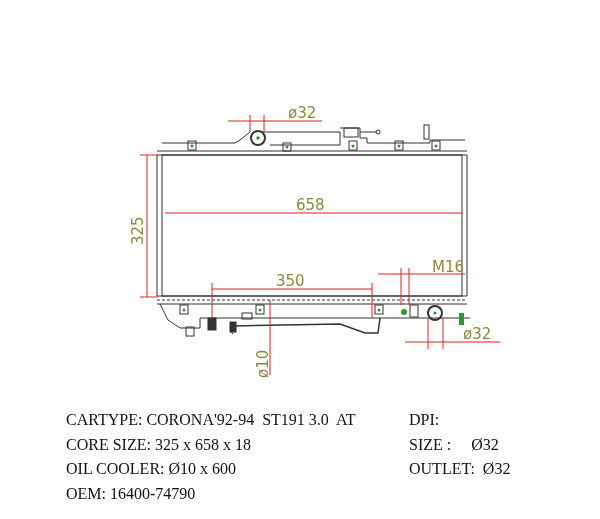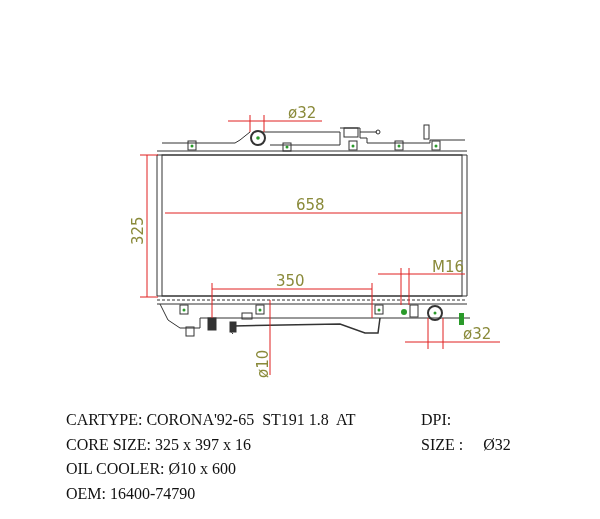--- a/index.html
+++ b/index.html
@@ -2,21 +2,21 @@
 <html><head>
   <meta charset="utf-8">
   <style>
     html, body { margin: 0; padding: 0; background: #ffffff; }
     body { width: 600px; height: 519px; position: relative; overflow: hidden; font-family: "Liberation Serif", serif; }
     .drawing { position: absolute; left: 0; top: 0; width: 600px; height: 400px; }
     .dim-text { font-family: "DejaVu Sans", sans-serif; fill: #8a8a3a; font-size: 15px; }
     .specs { position: absolute; left: 66px; top: 408px; font-size: 16px; color: #111; line-height: 24.5px; }
     .specs .row { white-space: pre; }
     .specs-right { position: absolute; left: 409px; top: 408px; font-size: 16px; color: #111; line-height: 24.5px; }
-    .specs-right .row { white-space: pre; margin-left: 12px; }
+    .specs-right .row { white-space: pre; }
   </style>
 </head>
 <body>
 
 <svg class="drawing" viewBox="0 0 600 400" width="600" height="400">
 
   <g stroke="#333" fill="none" stroke-width="1">
     <line x1="157" y1="151" x2="467" y2="151"></line>
     <line x1="157" y1="155" x2="467" y2="155"></line>
     <path d="M162 143 L235 143 L240 140 M240 140 L250 132"></path>
@@ -101,21 +101,22 @@
   <text class="dim-text" x="288" y="118">ø32</text>
   <text class="dim-text" x="296" y="210">658</text>
   <text class="dim-text" transform="translate(143,245) rotate(-90)">325</text>
   <text class="dim-text" x="276" y="286">350</text>
   <text class="dim-text" transform="translate(268,378) rotate(-90)">ø10</text>
   <text class="dim-text" x="432" y="272">M16</text>
   <text class="dim-text" x="463" y="339">ø32</text>
 </svg>
 
 <div class="specs">
-  <div class="row">CARTYPE: CORONA'92-65  ST191 1.8  AT</div>
-  <div class="row">CORE SIZE: 325 x 397 x 16</div>
+  <div class="row">CARTYPE: CORONA'92-94  ST191 3.0  AT</div>
+  <div class="row">CORE SIZE: 325 x 658 x 18</div>
   <div class="row">OIL COOLER: Ø10 x 600</div>
   <div class="row">OEM: 16400-74790</div>
 </div>
 <div class="specs-right">
   <div class="row">DPI:</div>
   <div class="row">SIZE :     Ø32</div>
+  <div class="row">OUTLET:  Ø32</div>
 </div>
 
 </body></html>

